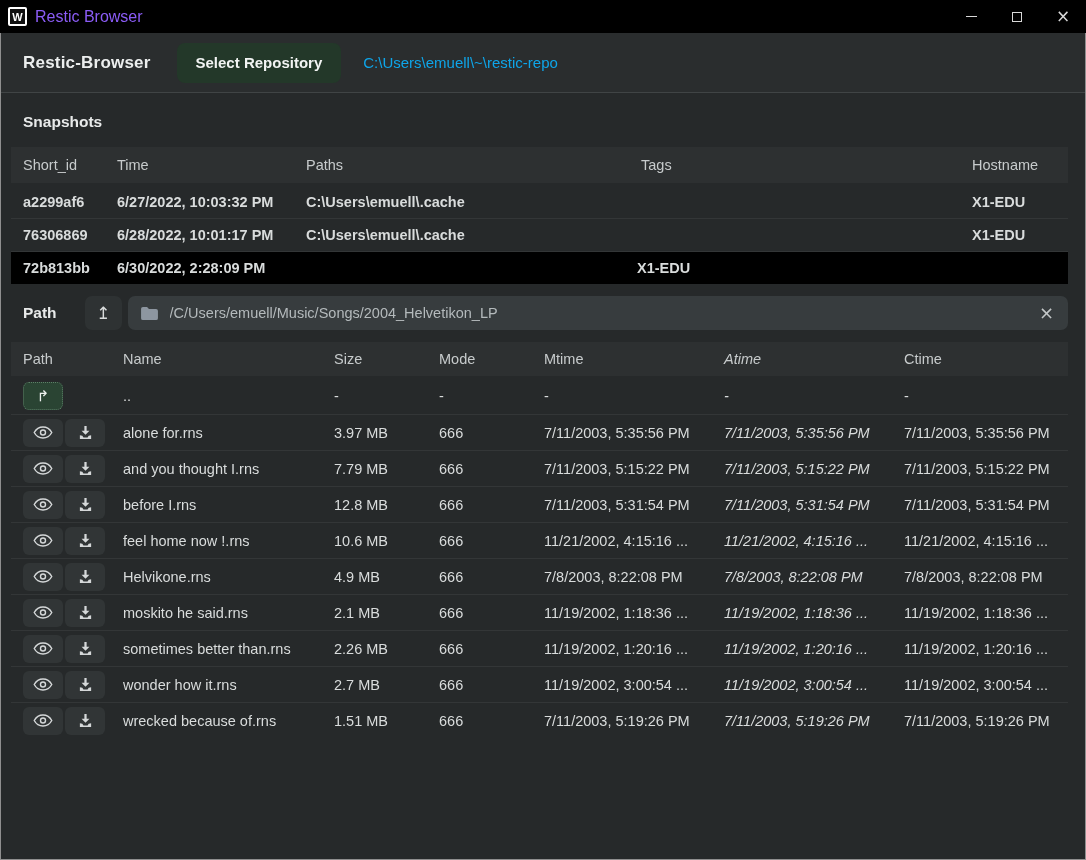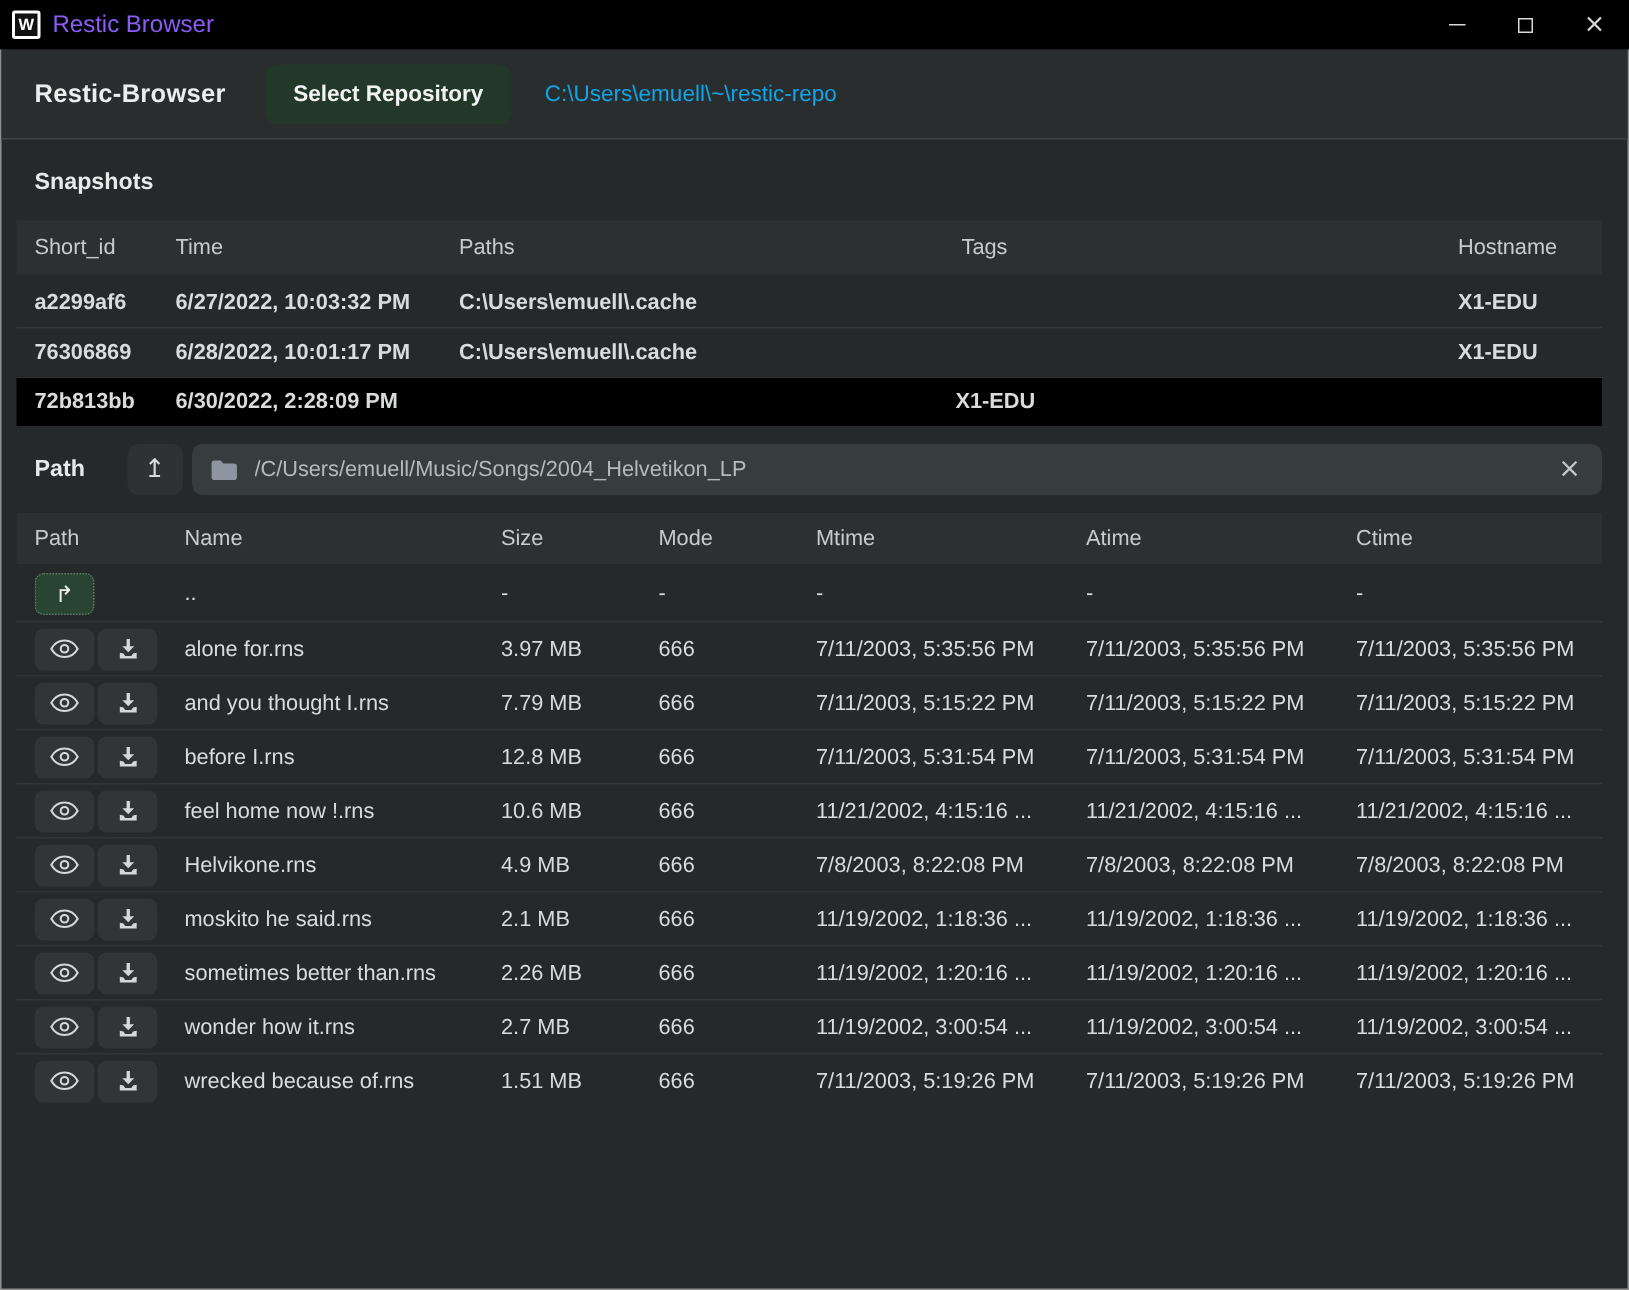--- a/index.html
+++ b/index.html
@@ -61,21 +61,21 @@
 
   
   .f-row { display:flex; align-items:center; height:36px; margin:0 17px 0 10px; border-top:1px solid #333637;
            font-size:14.5px; color:#d9dcdc; }
   .f-row:first-child { border-top:none; }
   .col-facts { width:100px; flex:0 0 auto; display:flex; gap:2px; padding-left:12px; }
   .col-fname { width:211px; flex:0 0 auto; }
   .col-fsize { width:105px; flex:0 0 auto; }
   .col-fmode { width:105px; flex:0 0 auto; }
   .col-fmtime { width:180px; flex:0 0 auto; }
-  .col-fatime { width:180px; flex:0 0 auto; }
+  .col-fatime { width:180px; flex:0 0 auto;font-style:italic; }
   .col-fctime { flex:1; }
   .col-facts.head-pad { display:block; }
 
   .icon-btn { width:40px; height:28px; background:#313536; border:none; border-radius:6px; color:#d5d8d9;
               display:flex; align-items:center; justify-content:center; }
   .parent-btn { width:40px; height:28px; background:#2a4433; border:1px dotted #5c7f67; border-radius:6px;
                 color:#eef1ef; font-size:15px; font-family:"DejaVu Sans",sans-serif; display:flex;
                 align-items:center; justify-content:center; }
 
   .fill-rest { flex:1; }

